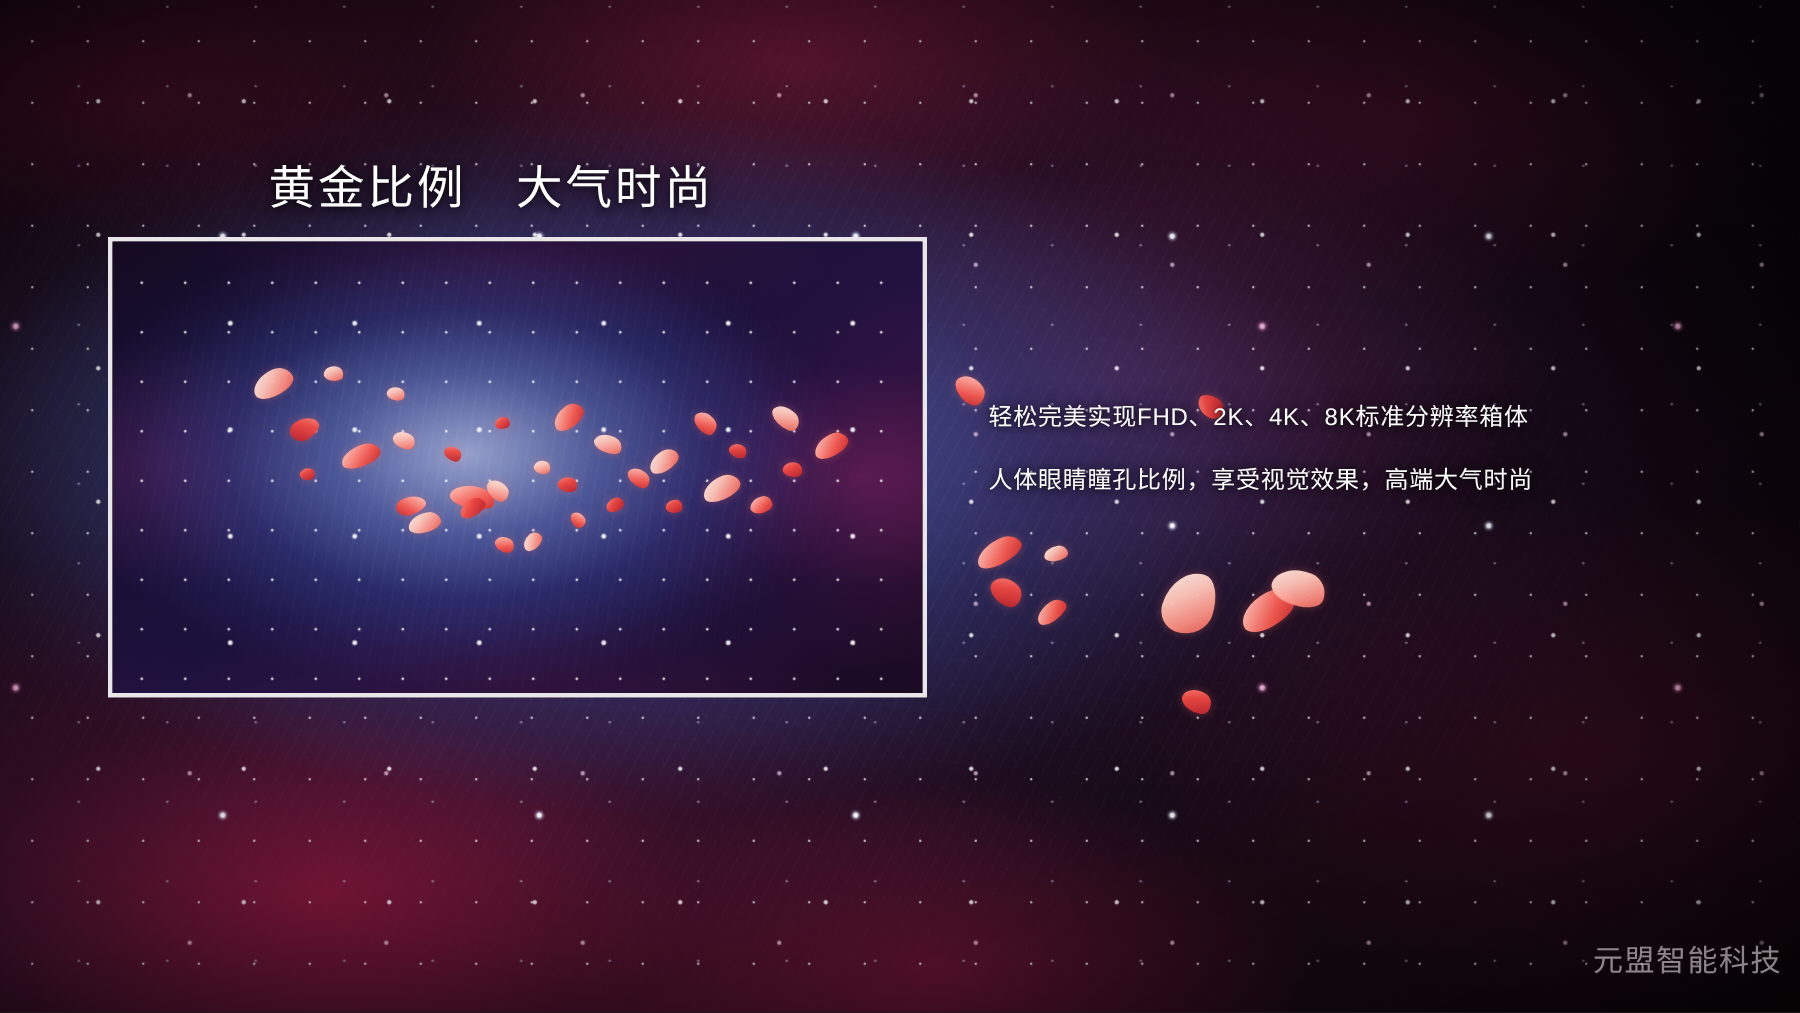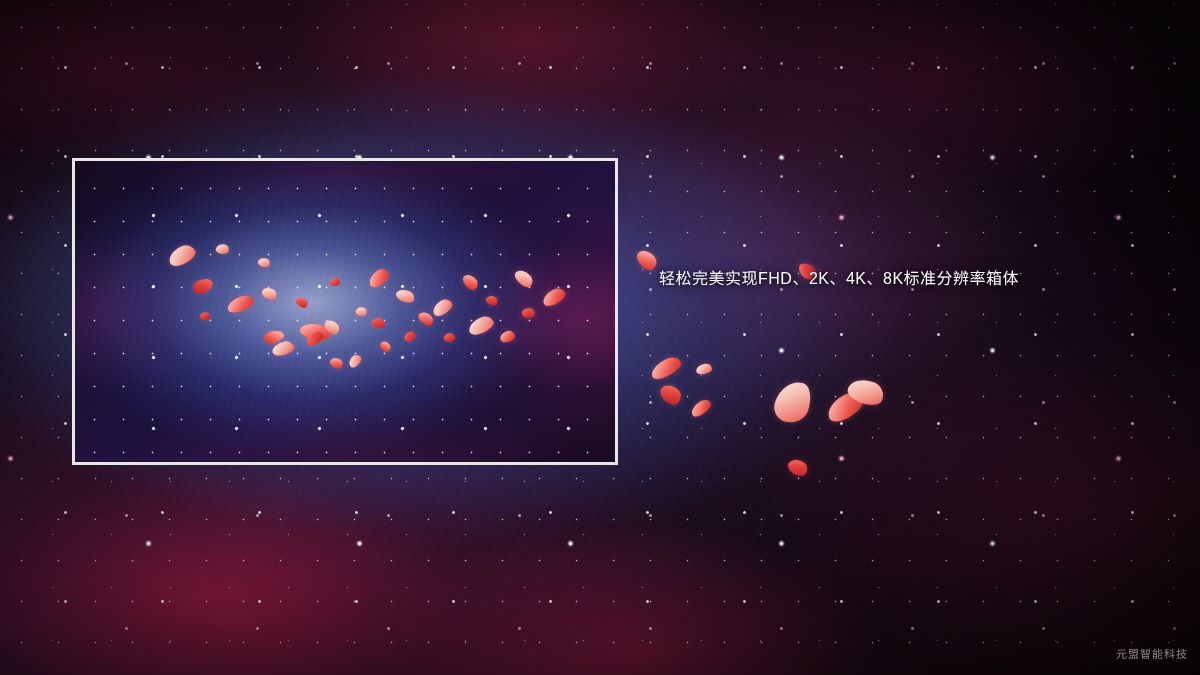--- a/index.html
+++ b/index.html
@@ -170,22 +170,22 @@
     line-height: 42px;
     color: #ffffff;
     letter-spacing: 0.5px;
     white-space: pre;
     text-shadow: 0 1px 5px rgba(0,0,0,0.8), 0 0 14px rgba(0,0,0,0.55);
   }
 
   .watermark {
     position: absolute;
     right: 12px;
-    bottom: 14px;
-    font-size: 11px;
+    bottom: 22px;
+    font-size: 20px;
     letter-spacing: 1px;
     color: rgba(232,226,230,0.58);
     white-space: pre;
   }
 </style>
 </head>
 <body>
 
 <div id="slide">
 
@@ -202,20 +202,21 @@
       <div class="petal pale" style="left: 696px; top: 364px; width: 16px; height: 10px; transform: rotate(-8deg);"></div>
       <div class="petal" style="left: 690px; top: 402px; width: 22px; height: 12px; transform: rotate(-34deg);"></div>
       <div class="petal pale" style="left: 776px; top: 381px; width: 34px; height: 42px; transform: rotate(18deg);"></div>
       <div class="petal" style="left: 826px; top: 396px; width: 38px; height: 22px; transform: rotate(-28deg);"></div>
       <div class="petal pale" style="left: 848px; top: 380px; width: 36px; height: 24px; transform: rotate(22deg);"></div>
       <div class="petal deep" style="left: 788px; top: 460px; width: 20px; height: 15px; transform: rotate(36deg);"></div>
       <div class="petal" style="left: 636px; top: 252px; width: 22px; height: 16px; transform: rotate(54deg);"></div>
       <div class="petal deep" style="left: 800px; top: 262px; width: 14px; height: 18px; transform: rotate(-62deg);"></div>
     </div>
 
+  <div class="slide-title">黄金比例　大气时尚</div>
 
   <div class="photo-frame">
     <div class="photo-inner"></div>
     <div class="photo-wisps"></div>
     <div class="photo-stars"></div>
     <div id="petals-inside">
         <div class="petal pale" style="left: 93px; top: 86px; width: 28px; height: 17px; transform: rotate(-24deg);"></div>
         <div class="petal deep" style="left: 121px; top: 115px; width: 14px; height: 20px; transform: rotate(58deg);"></div>
         <div class="petal pale" style="left: 141px; top: 83px; width: 13px; height: 10px; transform: rotate(12deg);"></div>
         <div class="petal" style="left: 152px; top: 136px; width: 27px; height: 14px; transform: rotate(-18deg);"></div>
@@ -245,16 +246,17 @@
         <div class="petal deep" style="left: 447px; top: 147px; width: 13px; height: 10px; transform: rotate(16deg);"></div>
         <div class="petal" style="left: 467px; top: 129px; width: 24px; height: 14px; transform: rotate(-26deg);"></div>
         <div class="petal pale" style="left: 183px; top: 97px; width: 12px; height: 9px; transform: rotate(20deg);"></div>
         <div class="petal pale" style="left: 273px; top: 195px; width: 14px; height: 10px; transform: rotate(-40deg);"></div>
         <div class="petal deep" style="left: 125px; top: 151px; width: 10px; height: 8px; transform: rotate(10deg);"></div>
       </div>
   </div>
 
   <div class="body-text">
     <div class="body-line">轻松完美实现FHD、2K、4K、8K标准分辨率箱体</div>
+    <div class="body-line">人体眼睛瞳孔比例，享受视觉效果，高端大气时尚</div>
   </div>
 
   <div class="watermark">元盟智能科技</div>
 </div>
 
 </body></html>

